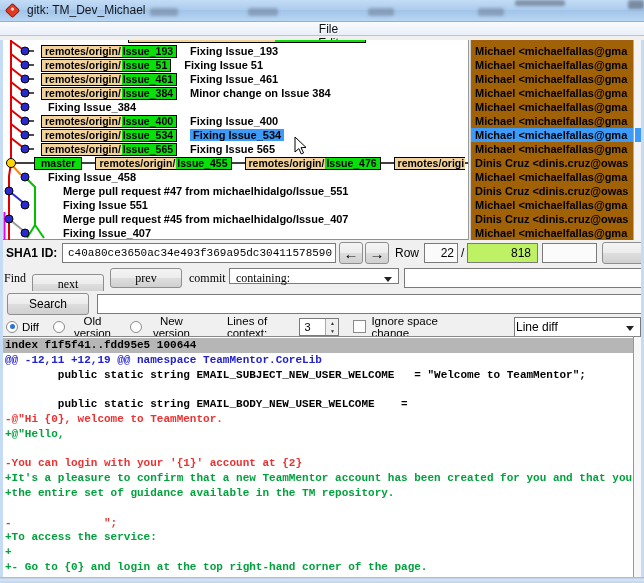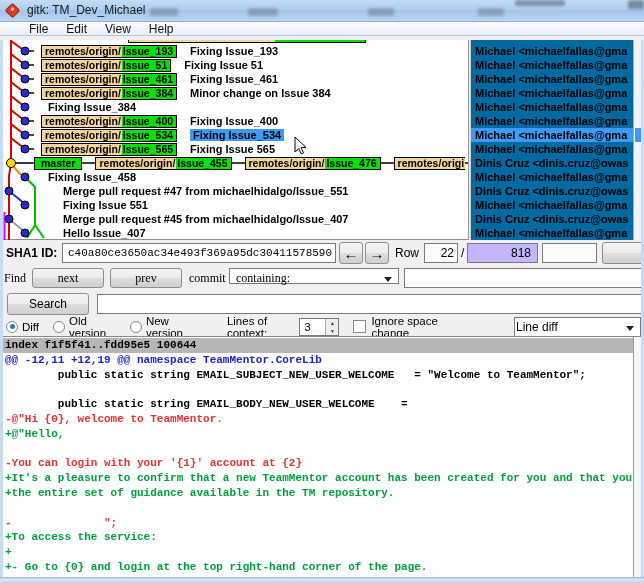--- a/index.html
+++ b/index.html
@@ -13,21 +13,21 @@
     border-bottom:1px solid #8fb0d4;}
   #appicon{position:absolute;left:7px;top:5px;width:11px;height:11px;background:#e23b24;
     border:1px solid #8c1d10;transform:rotate(45deg);border-radius:2px;}
   #appicon::after{content:"";position:absolute;left:2px;top:2px;width:3px;height:3px;background:#ffd9d2;border-radius:1px;}
   #title{position:absolute;left:27px;top:3px;font-size:12px;color:#15171a;}
   .smudge{position:absolute;background:rgba(85,95,112,.38);filter:blur(1.6px);border-radius:2px;}
 
   
   #menubar{position:absolute;left:0;top:22px;width:644px;height:14px;
     background:linear-gradient(180deg,#f9fbfe,#e9eff8);border-bottom:1px solid #b6c4d8;
-    display:flex;align-items:center;padding-left:20px;}
+    display:flex;align-items:center;padding-left:13px;flex-direction:column;}
   .menu-item{font-size:12px;color:#111;padding:0 9px;}
 
   
   .frame-side{position:absolute;top:40px;width:3px;height:537px;background:#c6dcf4;z-index:30;}
   #frame-left{left:0;} #frame-right{left:641px;}
   #frame-bottom{position:absolute;left:0;top:577px;width:644px;height:6px;
     background:linear-gradient(180deg,#9db7d6,#d7e3f2 40%,#c3d6ec);z-index:31;}
 
   
   #listarea{position:absolute;left:3px;top:40px;width:638px;height:200px;background:#fff;
@@ -41,21 +41,21 @@
   .ref{display:inline-flex;height:13px;border:1px solid #000;flex:none;margin-right:13px;
     font-size:10.5px;font-weight:bold;line-height:11px;}
   .ref .rp{background:#f2d39b;padding:0 1px 0 3px;}
   .ref .rn{background:#09e009;padding:0 3px 0 1px;}
   .ref.head .rn{padding:0 6px;}
   .ref.cut{border-right:none;margin-right:0;}
   .msg{font-size:11px;font-weight:bold;white-space:nowrap;color:#000;}
   .msg.sel{background:#3d9bf7;padding:0 3px;}
   #pane-divider{position:absolute;left:465px;top:0;width:3px;height:200px;background:#e8e8e8;
     border-left:1px solid #9a9a9a;border-right:1px solid #cfcfcf;z-index:2;}
-  #authors{position:absolute;left:468px;top:0;width:162px;height:200px;overflow:hidden;z-index:1;background:#0369a1;}
+  #authors{position:absolute;left:468px;top:0;width:162px;height:200px;overflow:hidden;z-index:1;background:#a16207;}
   .arow{height:14px;line-height:14px;font-size:11px;font-weight:600;white-space:nowrap;padding-left:4px;color:#000;}
   .arow.clip{height:4px;}
   .arow.sel{background:#3d9bf7;}
   #list-vstrip{position:absolute;left:630px;top:0;width:8px;height:200px;background:#f4f4f4;
     border-left:1px solid #aaa;z-index:2;}
   #list-nub{position:absolute;left:1px;top:88px;width:7px;height:14px;background:#3d9bf7;}
 
   
   .bar{position:absolute;left:3px;width:638px;background:#f0f0f0;}
   #shabar{top:240px;height:26px;}
@@ -71,44 +71,44 @@
   .mono{font-family:"Liberation Mono",monospace;}
 
   
   #sha-label{left:3px;top:6px;font-weight:bold;}
   #sha-entry{left:59px;top:3px;width:274px;height:20px;font-size:11px;line-height:18px;padding-left:5px;}
   #btn-back{left:336px;top:2px;width:24px;height:22px;font-size:15px;font-weight:bold;}
   #btn-fwd{left:362px;top:2px;width:24px;height:22px;font-size:15px;font-weight:bold;}
   #row-label{left:392px;top:6px;}
   #row-cur{left:421px;top:3px;width:34px;height:20px;text-align:right;padding-right:3px;font-size:12px;line-height:18px;background:#fbfbfb;}
   #row-sep{left:458px;top:6px;}
-  #row-tot{left:464px;top:3px;width:71px;height:20px;text-align:right;padding-right:6px;font-size:12px;line-height:18px;background:#c4b5fd;}
+  #row-tot{left:464px;top:3px;width:71px;height:20px;text-align:right;padding-right:6px;font-size:12px;line-height:18px;background:#bef264;}
   #row-extra{left:539px;top:3px;width:55px;height:20px;background:#fbfbfb;}
   #row-cutbtn{left:599px;top:2px;width:50px;height:22px;}
 
   
   #find-label{left:1px;top:5px;}
-  #btn-next{left:29px;top:2px;width:72px;height:20px;}
+  #btn-next{left:29px;top:8px;width:72px;height:20px;}
   #btn-prev{left:107px;top:2px;width:72px;height:20px;}
   #commit-label{left:186px;top:5px;}
   #find-combo{left:226px;top:2px;width:170px;height:16px;background:#fff;border:1px solid #7a7a7a;
     font-size:12px;line-height:18px;padding-left:6px;position:absolute;}
   #find-entry{left:401px;top:2px;width:240px;height:20px;}
   .combo-arrow{position:absolute;right:6px;top:8px;width:0;height:0;
     border-left:4px solid transparent;border-right:4px solid transparent;border-top:5px solid #222;}
 
   
   #btn-search{left:4px;top:2px;width:82px;height:22px;}
   #search-entry{left:94px;top:3px;width:546px;height:20px;}
 
   
   .radio{width:12px;height:12px;border:1px solid #8a8a8a;border-radius:50%;background:#fff;
     display:inline-block;position:relative;flex:none;margin-right:4px;}
   .radio.sel::after{content:"";position:absolute;left:2.5px;top:2.5px;width:5px;height:5px;border-radius:50%;background:#2a71d8;}
-  .rlabel{margin-right:14px;}
+  .rlabel{margin-right:14px;text-align:center;}
   #ctx-label{margin-left:16px;}
   #ctx-spin{position:relative;width:40px;height:18px;background:#fff;border:1px solid #7a7a7a;
     font-size:11px;line-height:16px;padding-left:4px;margin-left:5px;flex:none;}
   #ctx-spin .sp{position:absolute;right:0;top:0;width:13px;height:16px;border-left:1px solid #aaa;
     display:flex;flex-direction:column;}
   #ctx-spin .sp span{flex:1;font-size:5px;line-height:8px;text-align:center;color:#333;background:#efefef;}
   #chk{width:13px;height:13px;border:1px solid #8a8a8a;background:#fff;margin-left:14px;margin-right:5px;flex:none;}
   #diff-combo{position:relative;width:127px;height:20px;background:#fff;border:1px solid #7a7a7a;
     font-size:12px;line-height:18px;padding-left:1px;margin-left:56px;flex:none;}
 
@@ -285,21 +285,21 @@
         <div class="grow" style="padding-left: 52px;">
           <span class="msg">Merge pull request #47 from michaelhidalgo/Issue_551</span>
         </div>
         <div class="grow" style="padding-left: 52px;">
           <span class="msg">Fixing Issue 551</span>
         </div>
         <div class="grow" style="padding-left: 52px;">
           <span class="msg">Merge pull request #45 from michaelhidalgo/Issue_407</span>
         </div>
         <div class="grow" style="padding-left: 52px;">
-          <span class="msg">Hello Issue_407</span>
+          <span class="msg">Fixing Issue_407</span>
         </div>
       </div>
     <div id="pane-divider"></div>
     <div id="authors">
         <div class="arow clip"></div>
         <div class="arow">Michael &lt;michaelfallas@gma</div>
         <div class="arow">Michael &lt;michaelfallas@gma</div>
         <div class="arow">Michael &lt;michaelfallas@gma</div>
         <div class="arow">Michael &lt;michaelfallas@gma</div>
         <div class="arow">Michael &lt;michaelfallas@gma</div>

